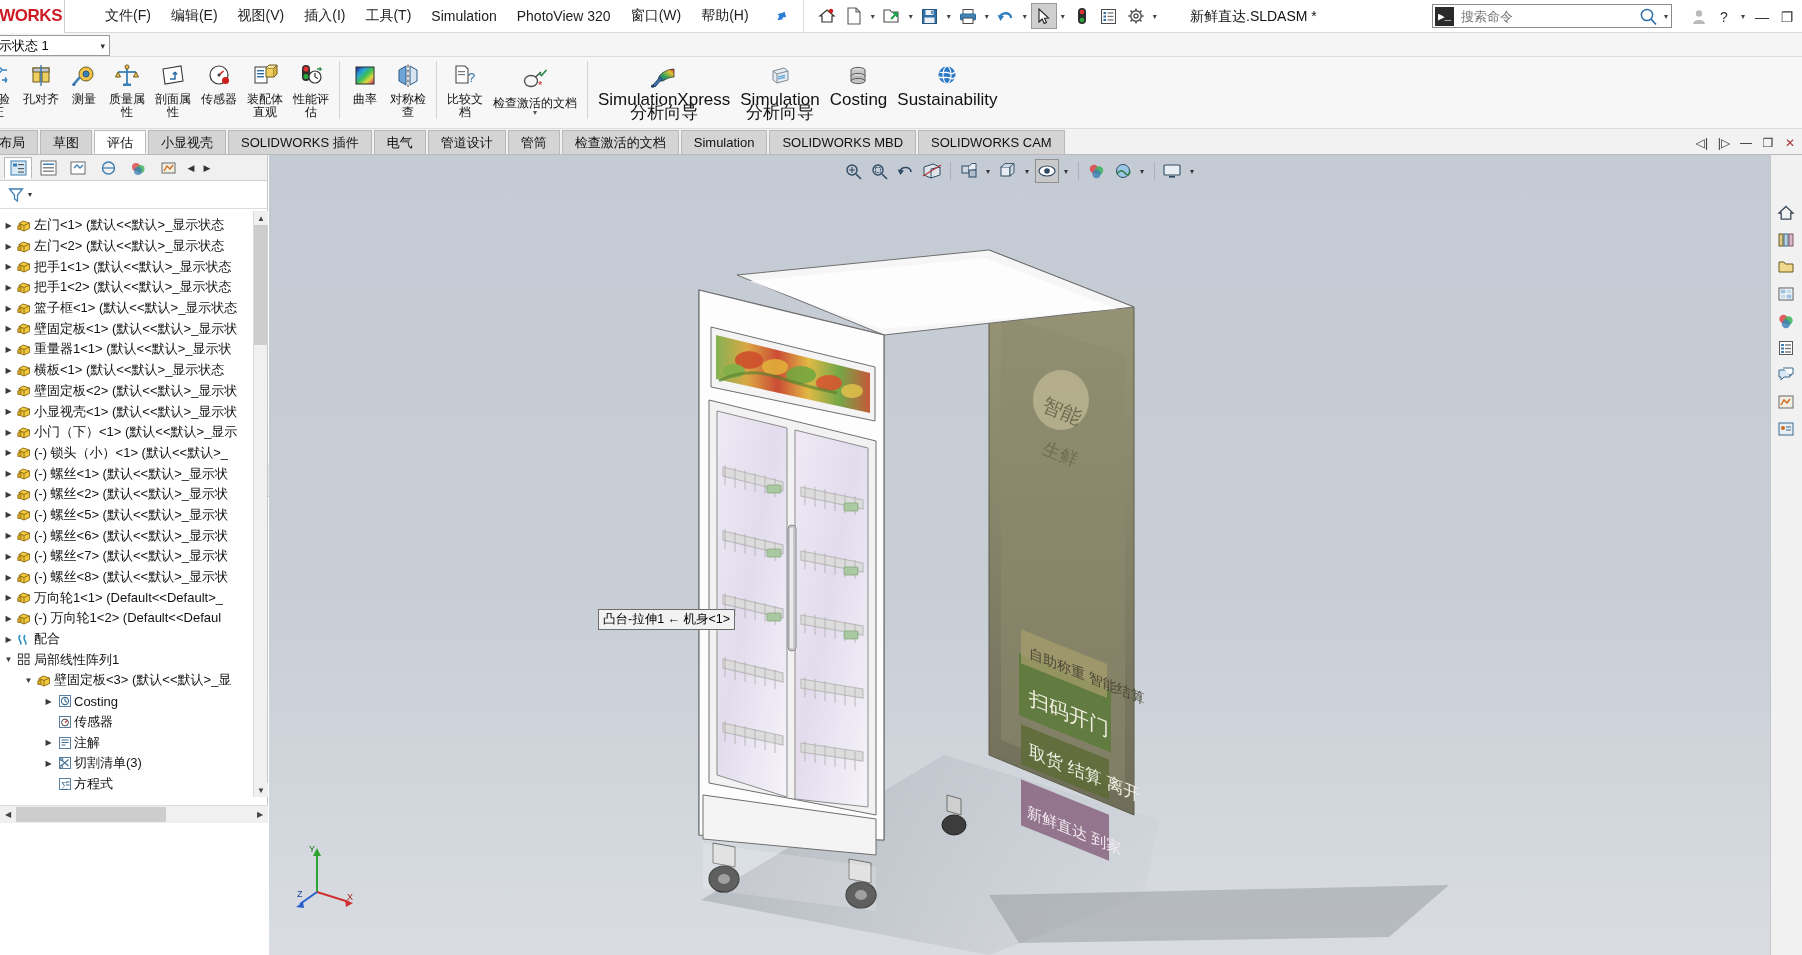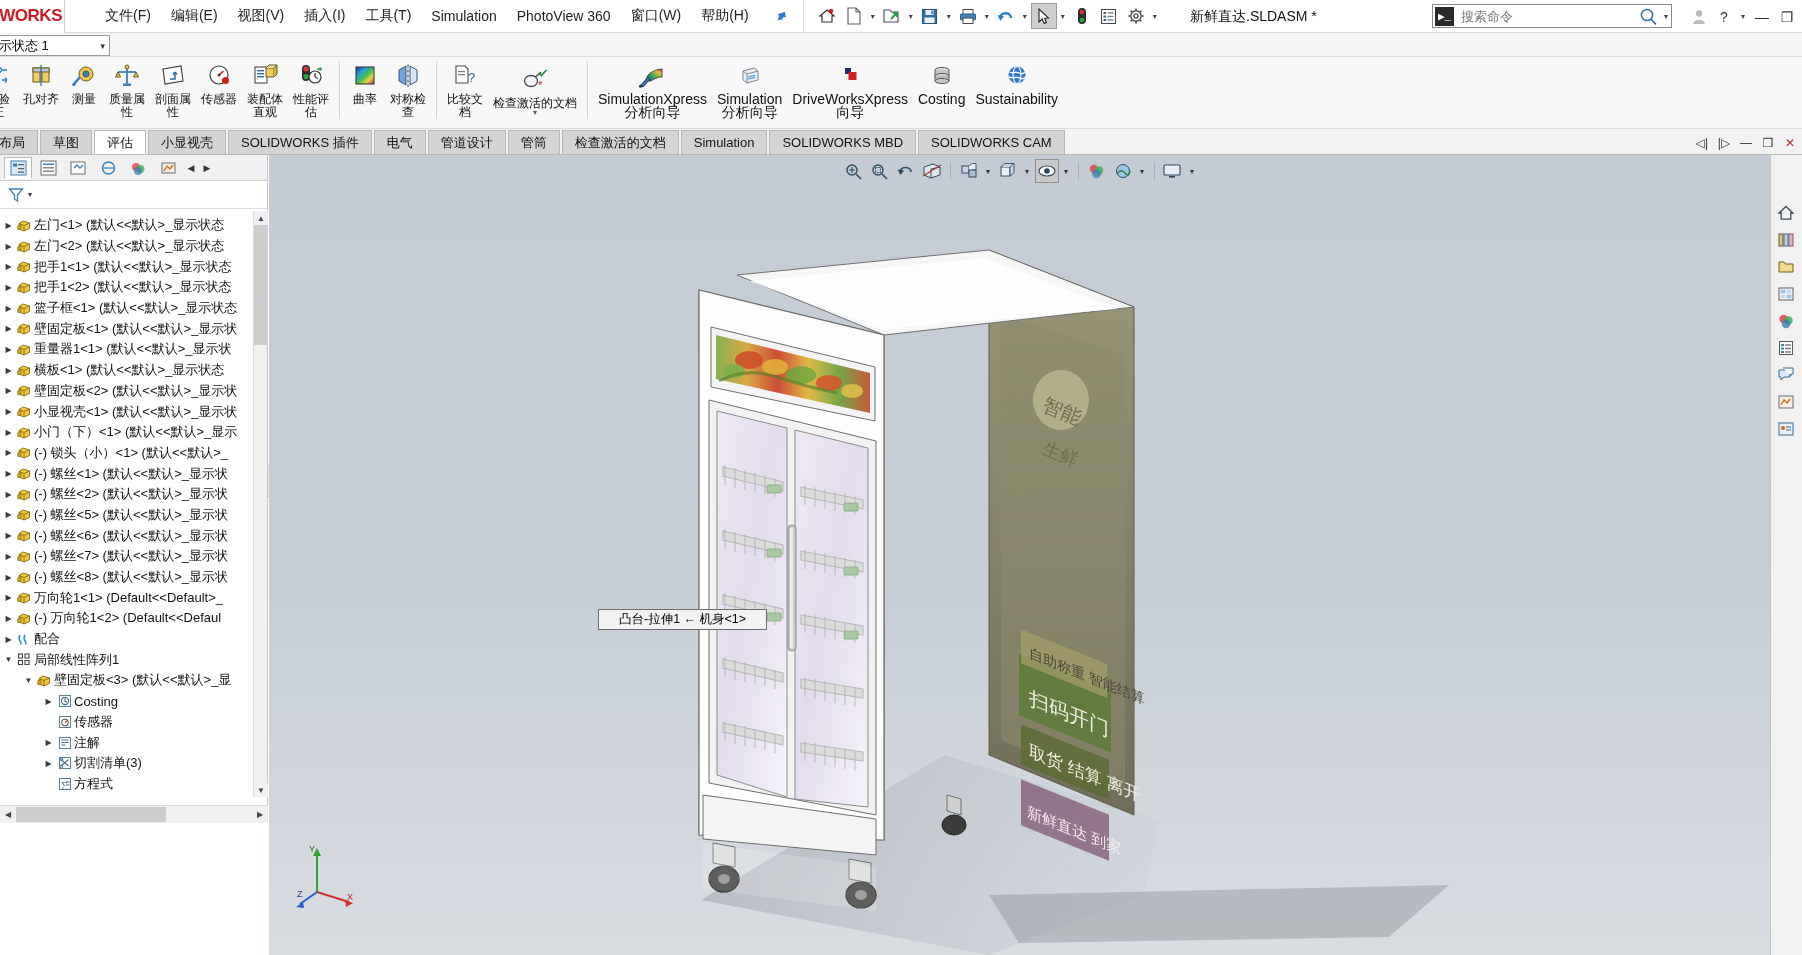--- a/index.html
+++ b/index.html
@@ -99,21 +99,21 @@
   .rsep { width: 1px; height: 58px; background: #d4d4d4; margin: 4px 5px 0 5px; }
   .rbtn {
     display: flex; flex-direction: column; align-items: center;
     padding: 4px 5px 0 5px; min-width: 40px; cursor: default;
   }
   .ricon { height: 30px; display: flex; align-items: center; justify-content: center; }
   .rlabel {
     font-size: 12px; line-height: 13px; text-align: center; color: #111;
     margin-top: 2px; white-space: pre-line;
   }
-  .rlabel.en { font-size: 14px; }
+  .rlabel.en { font-size: 17px; }
   .rbtn .dropcaret { font-size: 8px; color: #555; line-height: 6px; }
 
   
   .tabstrip {
     position: absolute; left: 0; top: 129px; width: 1802px; height: 26px;
     background: #f2f2f2; border-bottom: 1px solid #b9b9b9;
     display: flex; align-items: flex-end;
   }
   .tab {
     height: 24px; line-height: 24px; padding: 0 12px; font-size: 13px;
@@ -203,21 +203,21 @@
   .vt-btn { width: 24px; height: 24px; display: flex; align-items: center;
             justify-content: center; cursor: default; }
   .vt-btn.sel { background: #c9c9c9; border: 1px solid #8f8f8f; }
   .vt-caret { width: 11px; height: 24px; display: flex; align-items: center;
               justify-content: center; font-size: 8px; color: #333; }
   .vt-sep { width: 1px; height: 18px; background: #a9b0b8; margin: 0 4px; }
 
   .callout {
     position: absolute; left: 329px; top: 454px; height: 21px;
     background: #f2f2f2; border: 1px solid #6d6d6d;
-    font-size: 12.5px; line-height: 19px; padding: 0 20px; color: #000;
+    font-size: 12.5px; line-height: 19px; padding: 0 4px; color: #000;
     white-space: nowrap;
   }
 
   .axis-tri { position: absolute; left: 26px; bottom: 45px; width: 62px; height: 70px; }
 
   
   .machine { position: absolute; left: 420px; top: 40px; width: 560px; height: 700px; }
 
   
   .rightrail {
@@ -241,21 +241,21 @@
       <span class="logo-text">DWORKS</span>
     </div>
 
     <div class="menubar">
       <div class="menu-item">文件(F)</div>
       <div class="menu-item">编辑(E)</div>
       <div class="menu-item">视图(V)</div>
       <div class="menu-item">插入(I)</div>
       <div class="menu-item">工具(T)</div>
       <div class="menu-item">Simulation</div>
-      <div class="menu-item">PhotoView 360</div>
+      <div class="menu-item">PhotoView 320</div>
       <div class="menu-item">窗口(W)</div>
       <div class="menu-item">帮助(H)</div>
       <div class="pin-icon">
         <svg width="14" height="14" viewBox="0 0 14 14">
             <path d="M9 1 L13 5 L10.5 6 L10.5 9 L7 12 L6.5 8 L2 13 L6.5 7.5 L4 6.5 L7 3.5 Z" fill="#2d7dd2"></path>
           </svg>
       </div>
     </div>
 
     <div class="qa-toolbar">
@@ -584,30 +584,20 @@
           <svg width="26" height="26" viewBox="0 0 26 26">
             <path d="M6 8 L17 5 L21 8 L21 17 L10 20 L6 17 Z" fill="#e7ecf1" stroke="#7b8b99" stroke-width="1"></path>
             <path d="M6 8 L10 11 L10 20 M10 11 L21 8" fill="none" stroke="#7b8b99" stroke-width="1"></path>
             <path d="M11 14 l7 -1.6 M11 16 l7 -1.6" stroke="#4b9ed4" stroke-width="1.1"></path>
           </svg>
         </div>
         <div class="rlabel en">Simulation
 分析向导</div>
       </div>
 
-      <div class="rbtn">
-        <div class="ricon">
-          <svg width="26" height="26" viewBox="0 0 26 26">
-            <rect x="8" y="5" width="6" height="6" fill="#1f2b6b"></rect>
-            <rect x="11.5" y="9" width="8" height="8" fill="#d22222"></rect>
-          </svg>
-        </div>
-        <div class="rlabel en">DriveWorksXpress
-向导</div>
-      </div>
 
       <div class="rbtn">
         <div class="ricon">
           <svg width="26" height="26" viewBox="0 0 26 26">
             <ellipse cx="13" cy="7" rx="7" ry="2.6" fill="#d7d7d7" stroke="#5b5b5b"></ellipse>
             <path d="M6 7 L6 13 C6 14.5, 20 14.5, 20 13 L20 7" fill="#c8c8c8" stroke="#5b5b5b"></path>
             <ellipse cx="13" cy="13" rx="7" ry="2.6" fill="#d0d0d0" stroke="#5b5b5b"></ellipse>
             <path d="M6 13 L6 18 C6 19.5, 20 19.5, 20 18 L20 13" fill="#bcbcbc" stroke="#5b5b5b"></path>
             <ellipse cx="13" cy="18" rx="7" ry="2.6" fill="#c4c4c4" stroke="#5b5b5b"></ellipse>
           </svg>

